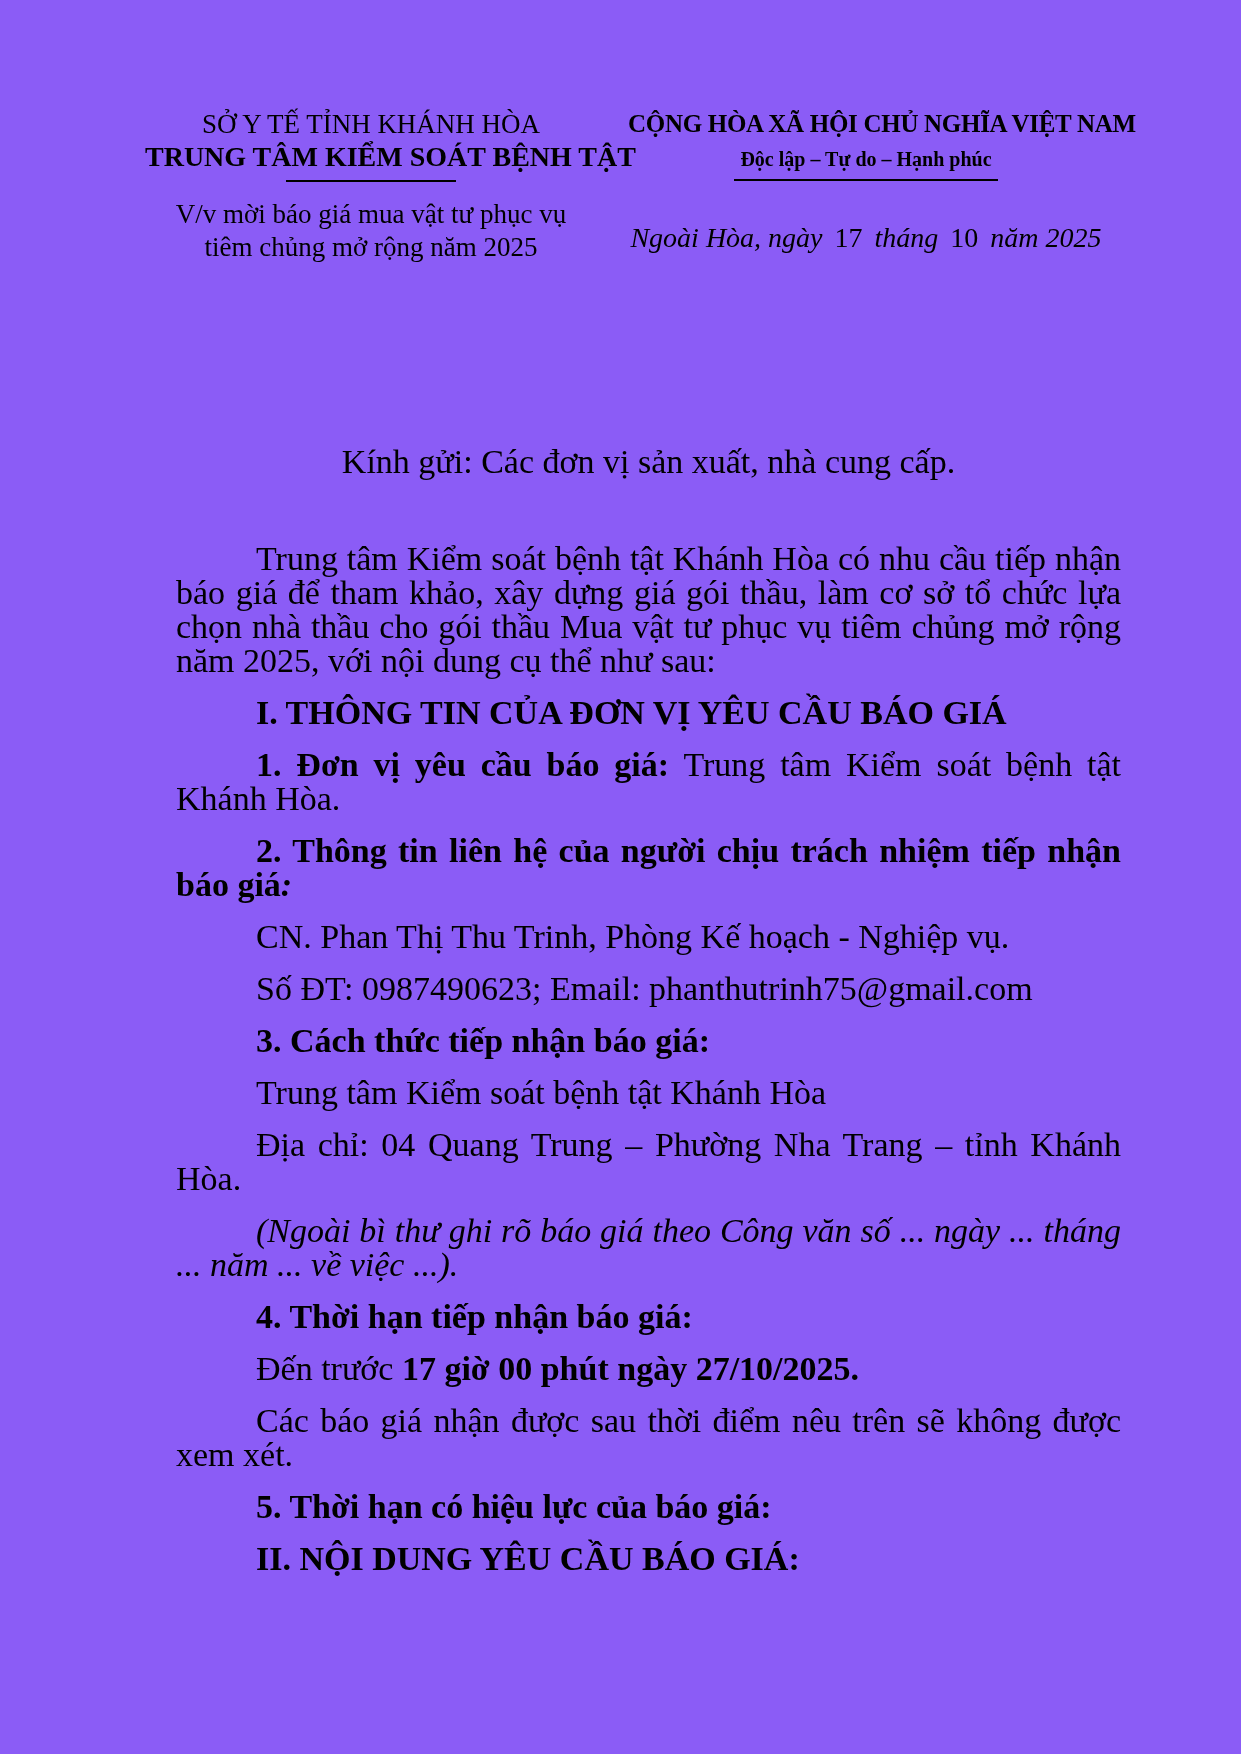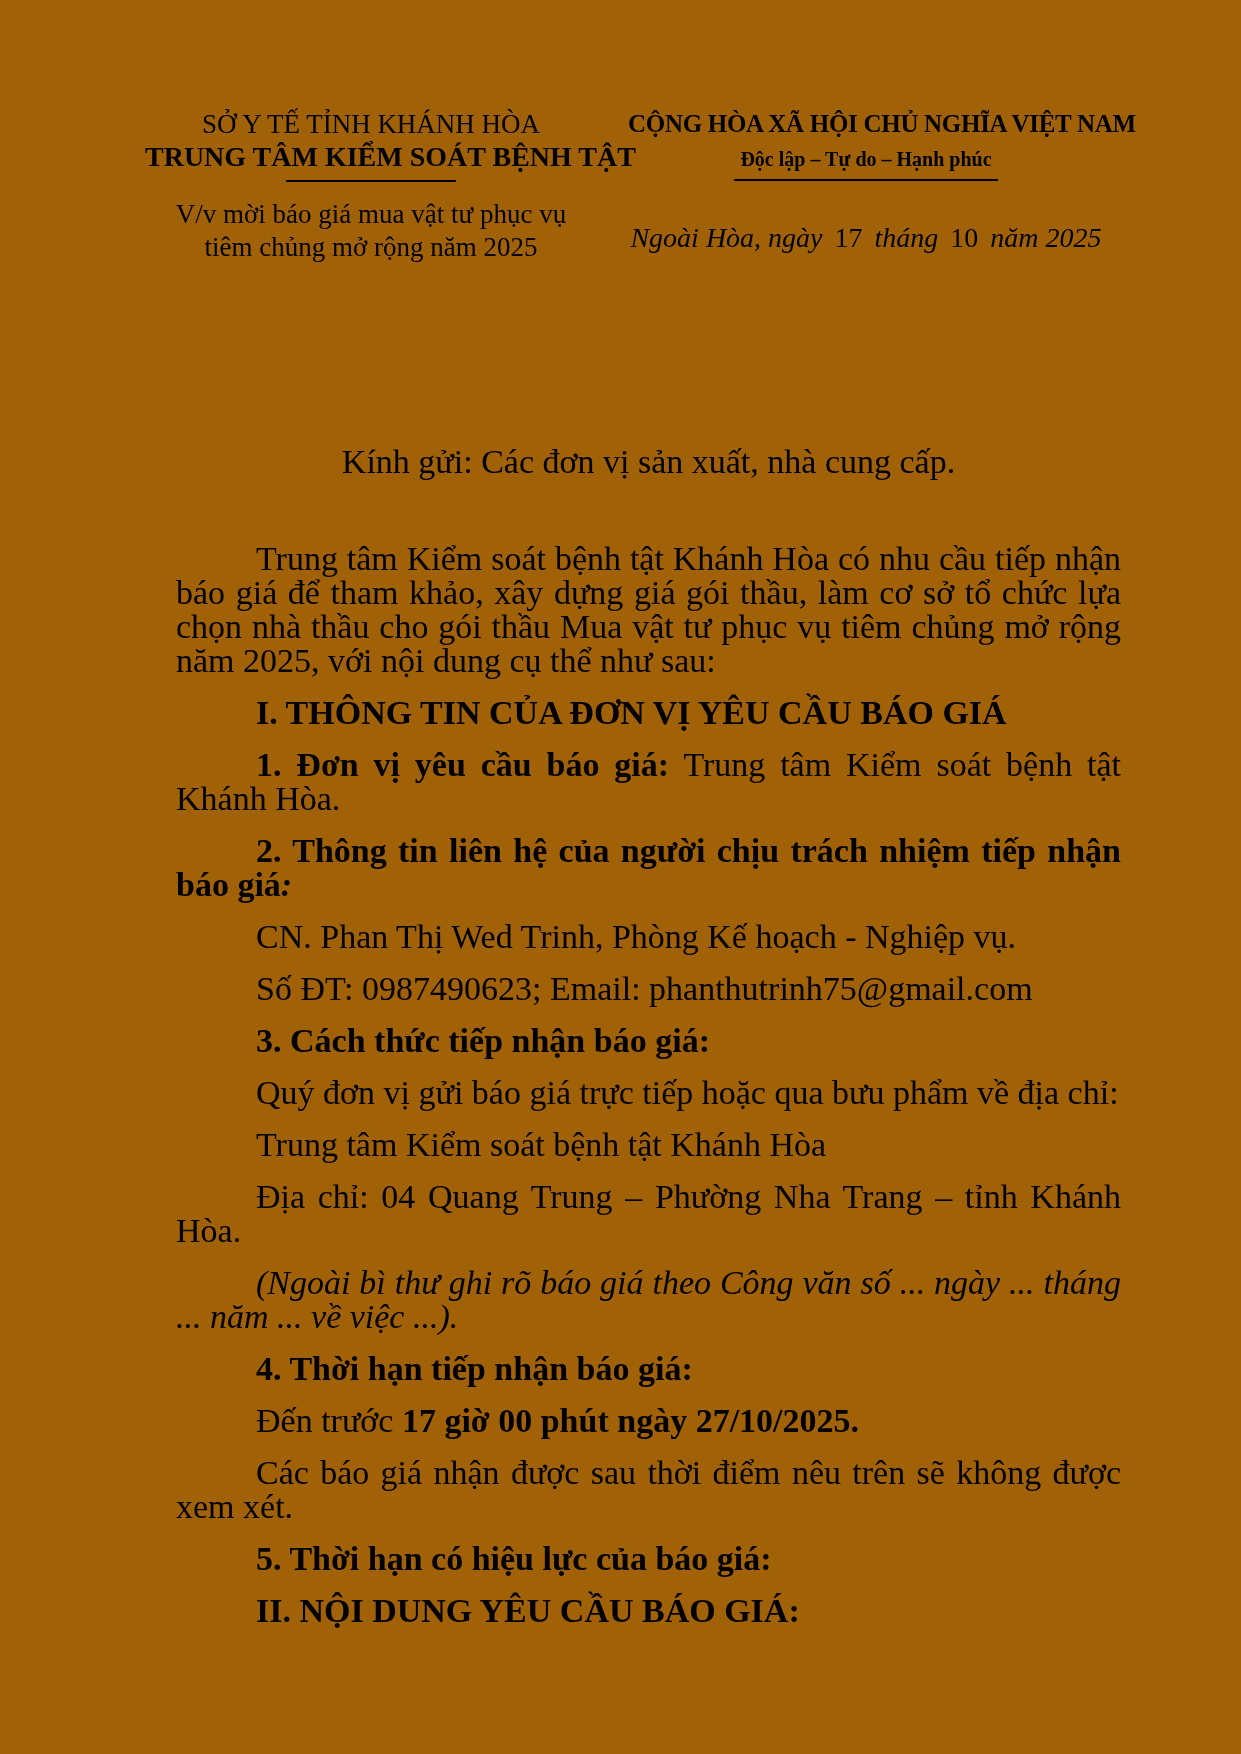--- a/index.html
+++ b/index.html
@@ -1,20 +1,20 @@
 <!DOCTYPE html>
 <html><head>
 <meta charset="utf-8">
 <style>
   html, body { margin: 0; padding: 0; background: #ffffff; }
   .page {
     position: relative;
     width: 1241px;
     height: 1754px;
-    background: #a16207;
+    background: #8b5cf6;
     color: #000000;
     font-family: "Liberation Serif", "DejaVu Serif", serif;
     overflow: hidden;
   }
 
   
   .header { position: absolute; top: 108px; left: 0; width: 100%; }
   .col-left  { position: absolute; left: 145px; top: 0; width: 452px; text-align: center; }
   .col-right { position: absolute; left: 628px; top: 0; width: 476px; text-align: center; }
 
@@ -84,27 +84,26 @@
     <div class="salutation">Kính gửi: Các đơn vị sản xuất, nhà cung cấp.</div>
 
     <p class="intro">Trung tâm Kiểm soát bệnh tật Khánh Hòa có nhu cầu tiếp nhận báo giá để tham khảo, xây dựng giá gói thầu, làm cơ sở tổ chức lựa chọn nhà thầu cho gói thầu Mua vật tư phục vụ tiêm chủng mở rộng năm 2025, với nội dung cụ thể như sau:</p>
 
     <p class="b">I. THÔNG TIN CỦA ĐƠN VỊ YÊU CẦU BÁO GIÁ</p>
 
     <p><span class="b">1. Đơn vị yêu cầu báo giá:</span><span> Trung tâm Kiểm soát bệnh tật Khánh Hòa.</span></p>
 
     <p><span class="b">2. Thông tin liên hệ của người chịu trách nhiệm tiếp nhận báo giá</span><span class="bi">:</span></p>
 
-    <p>CN. Phan Thị Wed Trinh, Phòng Kế hoạch - Nghiệp vụ.</p>
+    <p>CN. Phan Thị Thu Trinh, Phòng Kế hoạch - Nghiệp vụ.</p>
 
     <p>Số ĐT: 0987490623; Email: phanthutrinh75@gmail.com</p>
 
     <p class="b">3. Cách thức tiếp nhận báo giá:</p>
 
-    <p>Quý đơn vị gửi báo giá trực tiếp hoặc qua bưu phẩm về địa chỉ:</p>
 
     <p>Trung tâm Kiểm soát bệnh tật Khánh Hòa</p>
 
     <p>Địa chỉ: 04 Quang Trung – Phường Nha Trang – tỉnh Khánh Hòa.</p>
 
     <p class="note">(Ngoài bì thư ghi rõ báo giá theo Công văn số ... ngày ... tháng ... năm ... về việc ...).</p>
 
     <p class="b">4. Thời hạn tiếp nhận báo giá:</p>
 
     <p><span>Đến trước </span><span class="b">17 giờ 00 phút ngày 27/10/2025.</span></p>

